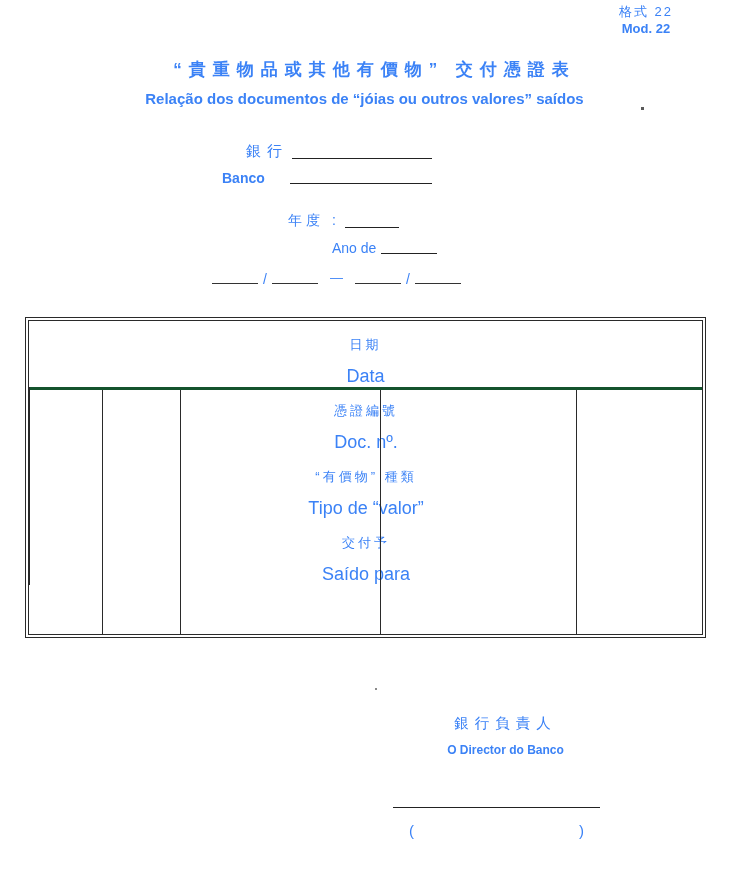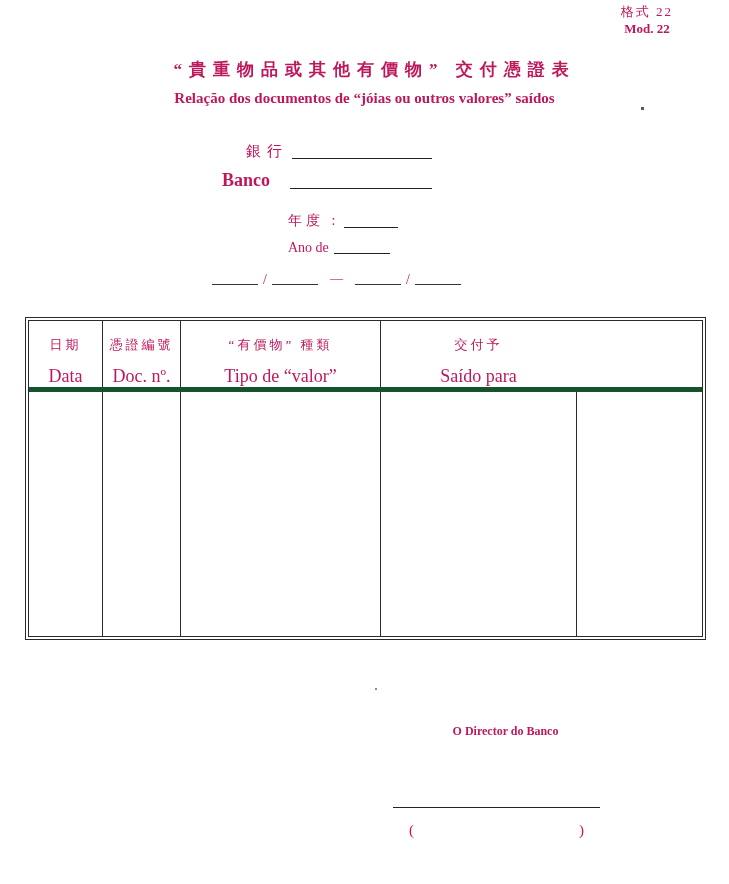--- a/index.html
+++ b/index.html
@@ -1,22 +1,22 @@
 <!DOCTYPE html>
 <html><head>
 <meta charset="utf-8">
 <style>
   html, body { margin: 0; padding: 0; background: #ffffff; }
   .page {
     position: relative;
     width: 729px;
     height: 884px;
     background: #ffffff;
-    color: #be185d;
-    font-family: Liberation Serif, serif;
+    color: #3b82f6;
+    font-family: Liberation Sans, sans-serif;
     overflow: hidden;
   }
 
   
   .code-block {
     position: absolute;
     top: 4px;
     right: 56px;
     text-align: center;
     line-height: 1.3;
@@ -74,30 +74,30 @@
   }
 
   
   .bank-block { position: absolute; left: 222px; top: 142px; }
   .bank-label-cn {
     display: inline-block; width: 66px; text-align: right;
     letter-spacing: 6px; font-size: 15px;
   }
   .bank-label-pt {
     display: inline-block; width: 66px; text-align: left;
-    font-weight: bold; font-size: 18px;
+    font-weight: bold; font-size: 14px;
   }
   .bank-row2 { margin-top: 9px; }
   .bank-rule { width: 140px; margin-left: 4px; }
   .bank-rule2 { width: 142px; margin-left: 2px; }
 
   
   .year-block { position: absolute; left: 288px; top: 212px; }
   .year-label-cn { letter-spacing: 4px; font-size: 14px; }
-  .year-label-pt { font-size: 14px; }
+  .year-label-pt { font-size: 14px; margin-left: 44px; }
   .year-row2 { margin-top: 10px; }
   .year-rule { width: 54px; margin-left: 5px; }
   .year-rule2 { width: 56px; margin-left: 5px; }
 
   
   .period-row {
     position: absolute;
     left: 212px;
     top: 270px;
     display: flex;
@@ -114,21 +114,21 @@
     left: 25px;
     top: 317px;
     width: 681px;
     border: 1px solid #2a2a2a;
     padding: 2px;
     box-sizing: border-box;
     background: #ffffff;
   }
   .tbl-inner { border: 1px solid #2a2a2a; }
   .trow { display: flex; }
-  .thead { height: 66px; border-bottom: 5px solid #14532d; }
+  .thead { height: 66px; border-bottom: 3px solid #14532d; flex-direction: column; }
   .tbody { height: 244px; }
   .tcell { box-sizing: border-box; }
   .c1 { flex: 0 0 10.85%; }
   .c2 { flex: 0 0 11.59%; }
   .c3 { flex: 0 0 29.72%; }
   .c4 { flex: 0 0 29.12%; }
   .c5 { flex: 1 1 auto; }
   .bl { border-left: 1px solid #2a2a2a; }
   .hcell {
     display: flex;
@@ -257,20 +257,21 @@
         <div class="tcell c3 bl"></div>
         <div class="tcell c4 bl"></div>
         <div class="tcell c5 bl"></div>
       </div>
 
 
     </div>
   </div>
 
   <div class="sig-block">
+    <div class="sig-cn">銀行負責人</div>
     <div class="sig-pt">O Director do Banco</div>
   </div>
   <div class="sig-line"></div>
   <div class="sig-parens">
     <span>(</span>
     <span>)</span>
   </div>
 
 </div>
 

